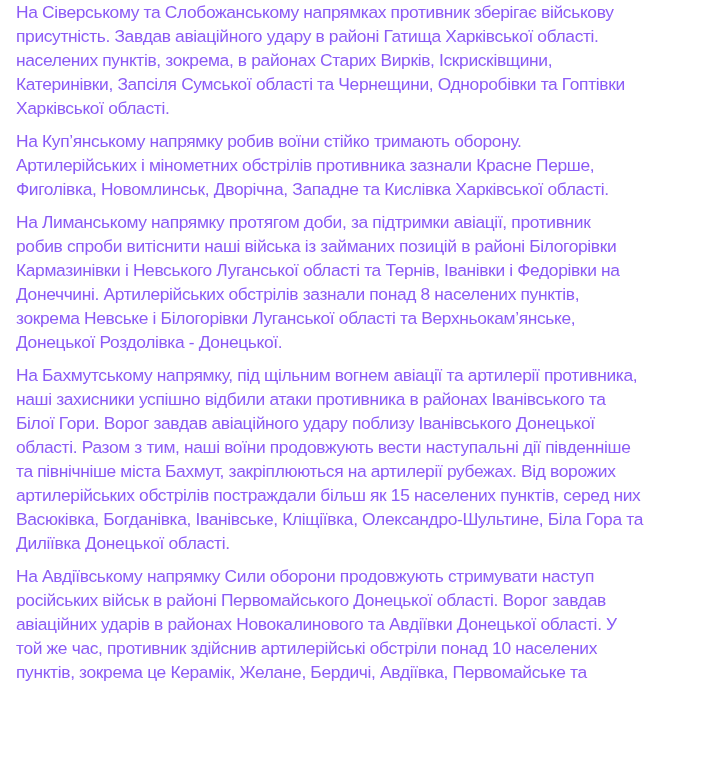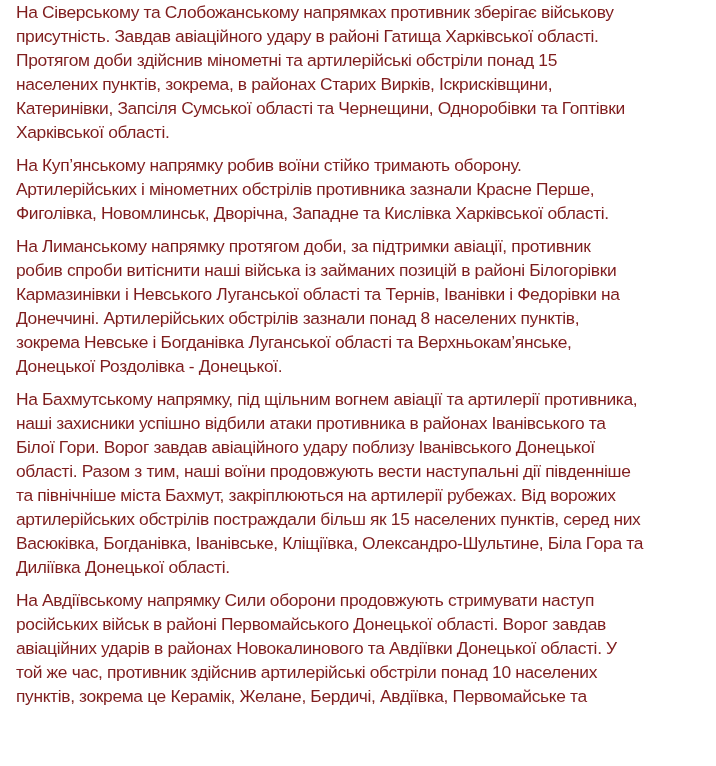--- a/index.html
+++ b/index.html
@@ -11,21 +11,21 @@
       width: 716px;
       height: 766px;
       overflow: hidden;
       position: relative;
     }
     .post {
       position: absolute;
       left: 16px;
       top: 0px;
       width: 700px;
-      color: #7f1d1d;
+      color: #8b5cf6;
       font-family: "Liberation Sans", sans-serif;
       font-size: 17.4px;
       line-height: 24px;
       letter-spacing: -0.35px;
     }
     .para {
       margin: 0 0 9px 0;
       white-space: nowrap;
     }
     .line {
@@ -33,36 +33,35 @@
       height: 24px;
     }
   </style>
 </head>
 <body>
 
 <div class="post">
   <div class="para">
     <span class="line">На Сіверському та Слобожанському напрямках противник зберігає військову</span>
     <span class="line">присутність. Завдав авіаційного удару в районі Гатища Харківської області.</span>
-    <span class="line">Протягом доби здійснив мінометні та артилерійські обстріли понад 15</span>
     <span class="line">населених пунктів, зокрема, в районах Старих Вирків, Іскрисківщини,</span>
     <span class="line">Катеринівки, Запсіля Сумської області та Чернещини, Одноробівки та Гоптівки</span>
     <span class="line">Харківської області.</span>
   </div>
   <div class="para">
     <span class="line">На Куп’янському напрямку робив воїни стійко тримають оборону.</span>
     <span class="line">Артилерійських і мінометних обстрілів противника зазнали Красне Перше,</span>
     <span class="line">Фиголівка, Новомлинськ, Дворічна, Западне та Кислівка Харківської області.</span>
   </div>
   <div class="para">
     <span class="line">На Лиманському напрямку протягом доби, за підтримки авіації, противник</span>
     <span class="line">робив спроби витіснити наші війська із займаних позицій в районі Білогорівки</span>
     <span class="line">Кармазинівки і Невського Луганської області та Тернів, Іванівки і Федорівки на</span>
     <span class="line">Донеччині. Артилерійських обстрілів зазнали понад 8 населених пунктів,</span>
-    <span class="line">зокрема Невське і Богданівка Луганської області та Верхньокам’янське,</span>
+    <span class="line">зокрема Невське і Білогорівки Луганської області та Верхньокам’янське,</span>
     <span class="line">Донецької Роздолівка  - Донецької.</span>
   </div>
   <div class="para">
     <span class="line">На Бахмутському напрямку, під щільним вогнем авіації та артилерії противника,</span>
     <span class="line">наші захисники успішно відбили атаки противника в районах Іванівського та</span>
     <span class="line">Білої Гори. Ворог завдав авіаційного удару поблизу Іванівського Донецької</span>
     <span class="line">області. Разом з тим, наші воїни продовжують вести наступальні дії південніше</span>
     <span class="line">та північніше міста Бахмут, закріплюються на артилерії рубежах. Від ворожих</span>
     <span class="line">артилерійських обстрілів постраждали більш як 15 населених пунктів, серед них</span>
     <span class="line">Васюківка, Богданівка, Іванівське, Кліщіївка, Олександро-Шультине, Біла Гора та</span>

